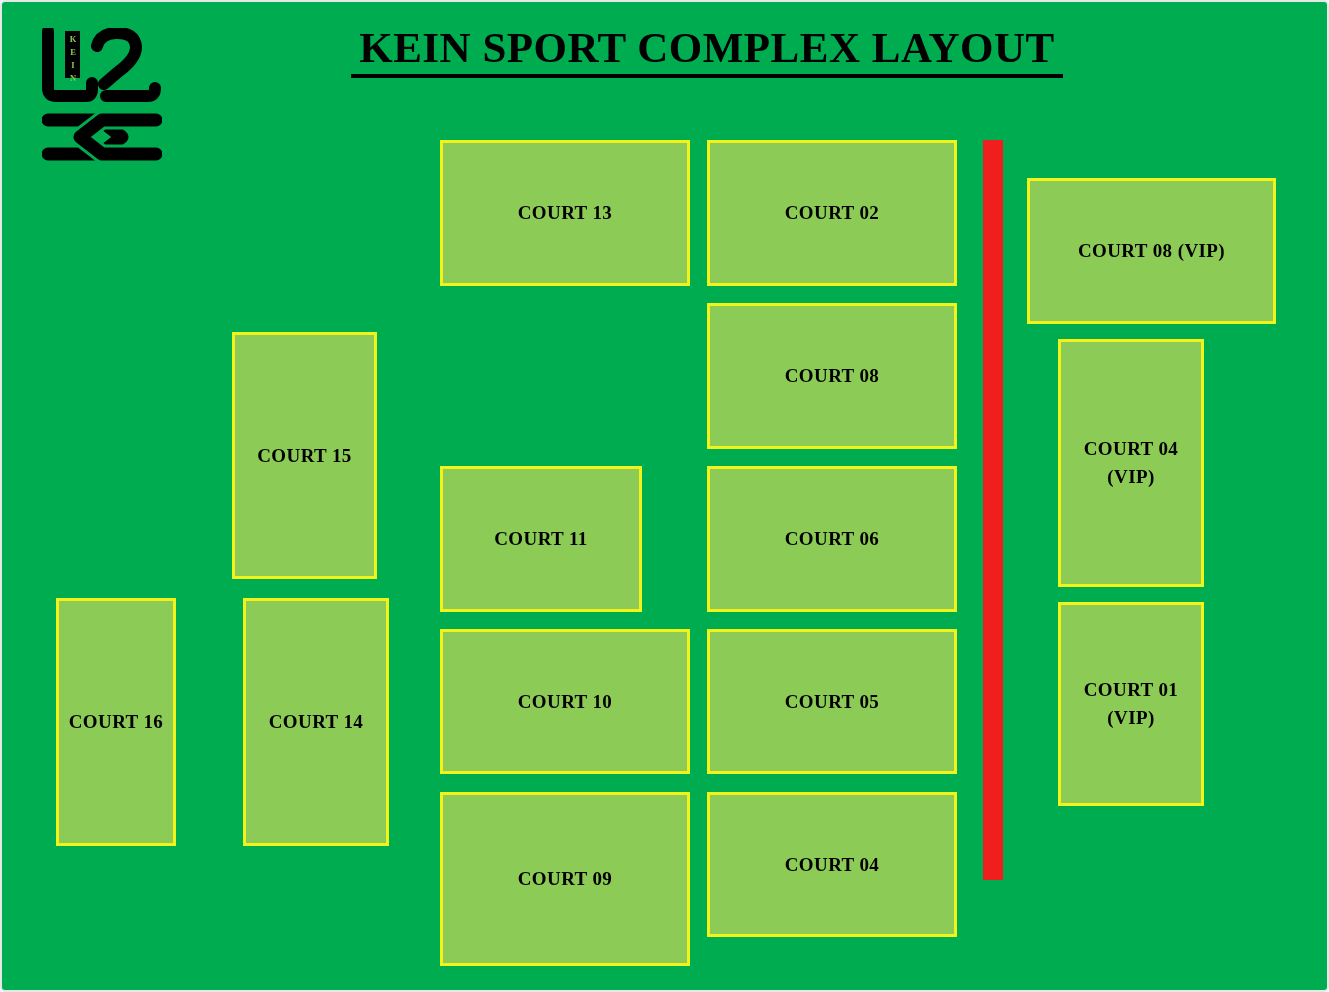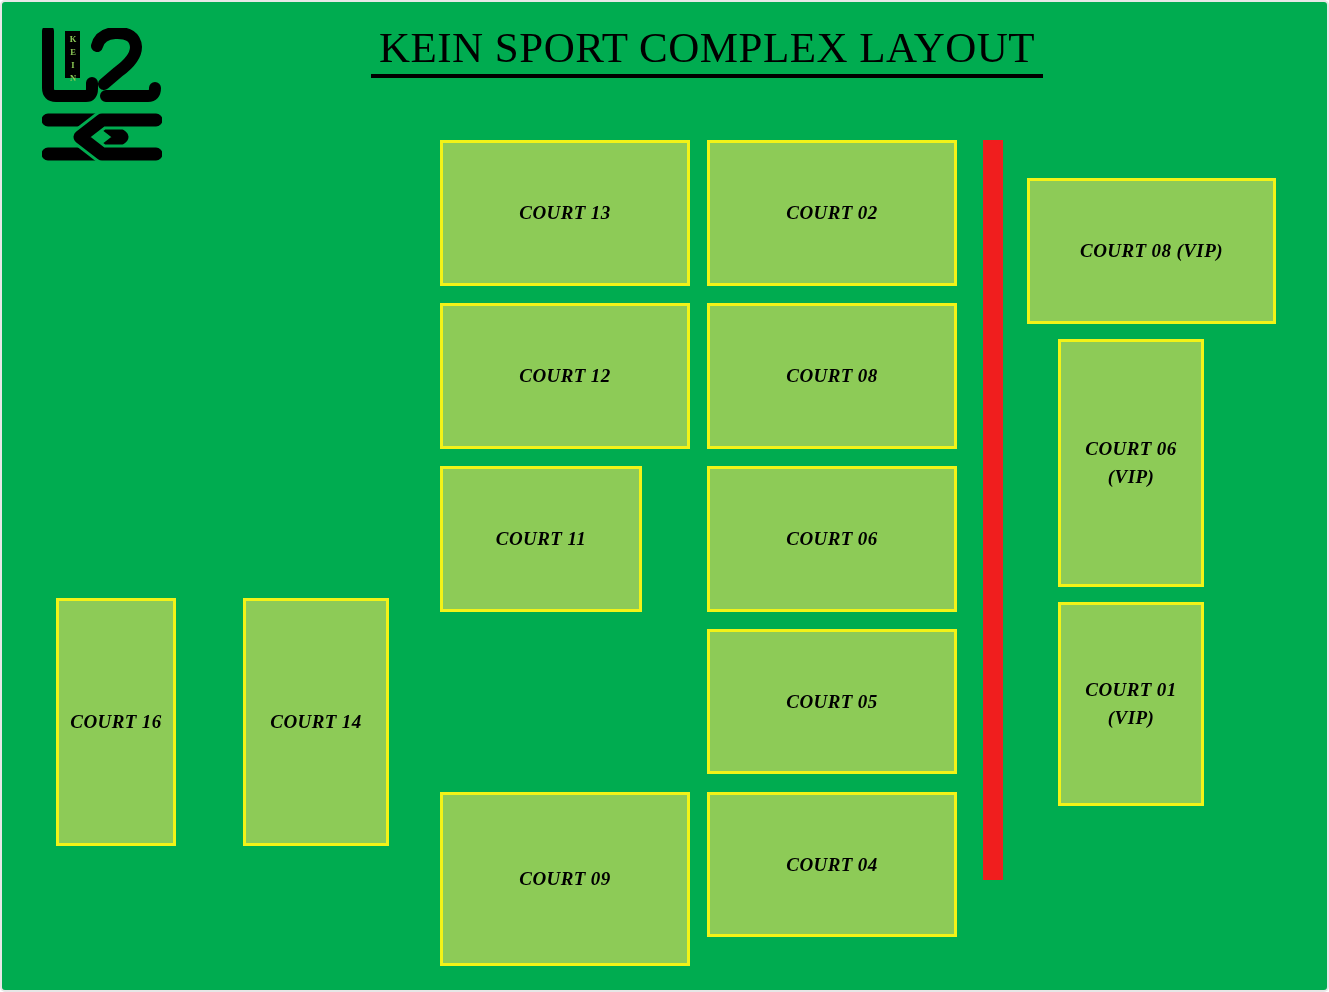--- a/index.html
+++ b/index.html
@@ -14,38 +14,37 @@
     overflow:hidden;
   }
   .page-title{
     position:absolute;
     left:340px;top:22px;width:730px;
     text-align:center;
   }
   .page-title span{
     display:inline-block;
     font-size:43px;
-    font-weight:normal;
+    font-weight:bold;
     letter-spacing:0.5px;
     color:var(--ink,#000);
     border-bottom:4px solid var(--ink,#000);
     padding:0 8px 3px 8px;
     line-height:1.1;
     white-space:nowrap;
   }
   .court{
     position:absolute;
     box-sizing:border-box;
     background:var(--courtFill,#8DCB57);
     border:3px solid var(--courtBorder,#F2F318);
     display:flex;
     align-items:center;
     justify-content:center;
     text-align:center;
-    font-style:italic;
   }
   .court .label{
     font-size:19px;
     font-weight:bold;
     letter-spacing:0.4px;
     color:var(--ink,#000);
     line-height:1.45;
     padding:0 8px;
   }
   
@@ -115,25 +114,25 @@
     <div class="kein-text">KEIN</div>
   </div>
 
   <div class="page-title">
     <span>KEIN SPORT COMPLEX LAYOUT</span>
   </div>
 
   <div class="court" id="court-13">
     <span class="label">COURT 13</span>
   </div>
-  <div class="court" id="court-12">
-    <span class="label">COURT 12</span>
-  </div>
   <div class="court" id="court-11">
     <span class="label">COURT 11</span>
+  </div>
+  <div class="court" id="court-10">
+    <span class="label">COURT 10</span>
   </div>
   <div class="court" id="court-09">
     <span class="label">COURT 09</span>
   </div>
 
   <div class="court" id="court-08">
     <span class="label">COURT 02</span>
   </div>
   <div class="court" id="court-07">
     <span class="label">COURT 08</span>
@@ -141,32 +140,35 @@
   <div class="court" id="court-06">
     <span class="label">COURT 06</span>
   </div>
   <div class="court" id="court-05">
     <span class="label">COURT 05</span>
   </div>
   <div class="court" id="court-04">
     <span class="label">COURT 04</span>
   </div>
 
+  <div class="court" id="court-15">
+    <span class="label">COURT 15</span>
+  </div>
   <div class="court" id="court-16">
     <span class="label">COURT 16</span>
   </div>
   <div class="court" id="court-14">
     <span class="label">COURT 14</span>
   </div>
 
   <div class="divider"></div>
 
   <div class="court" id="court-03">
     <span class="label">COURT 08 (VIP)</span>
   </div>
   <div class="court" id="court-02">
-    <span class="label">COURT 06 (VIP)</span>
+    <span class="label">COURT 04 (VIP)</span>
   </div>
   <div class="court" id="court-01">
     <span class="label">COURT 01 (VIP)</span>
   </div>
 
 </div>
 
 </body></html>

